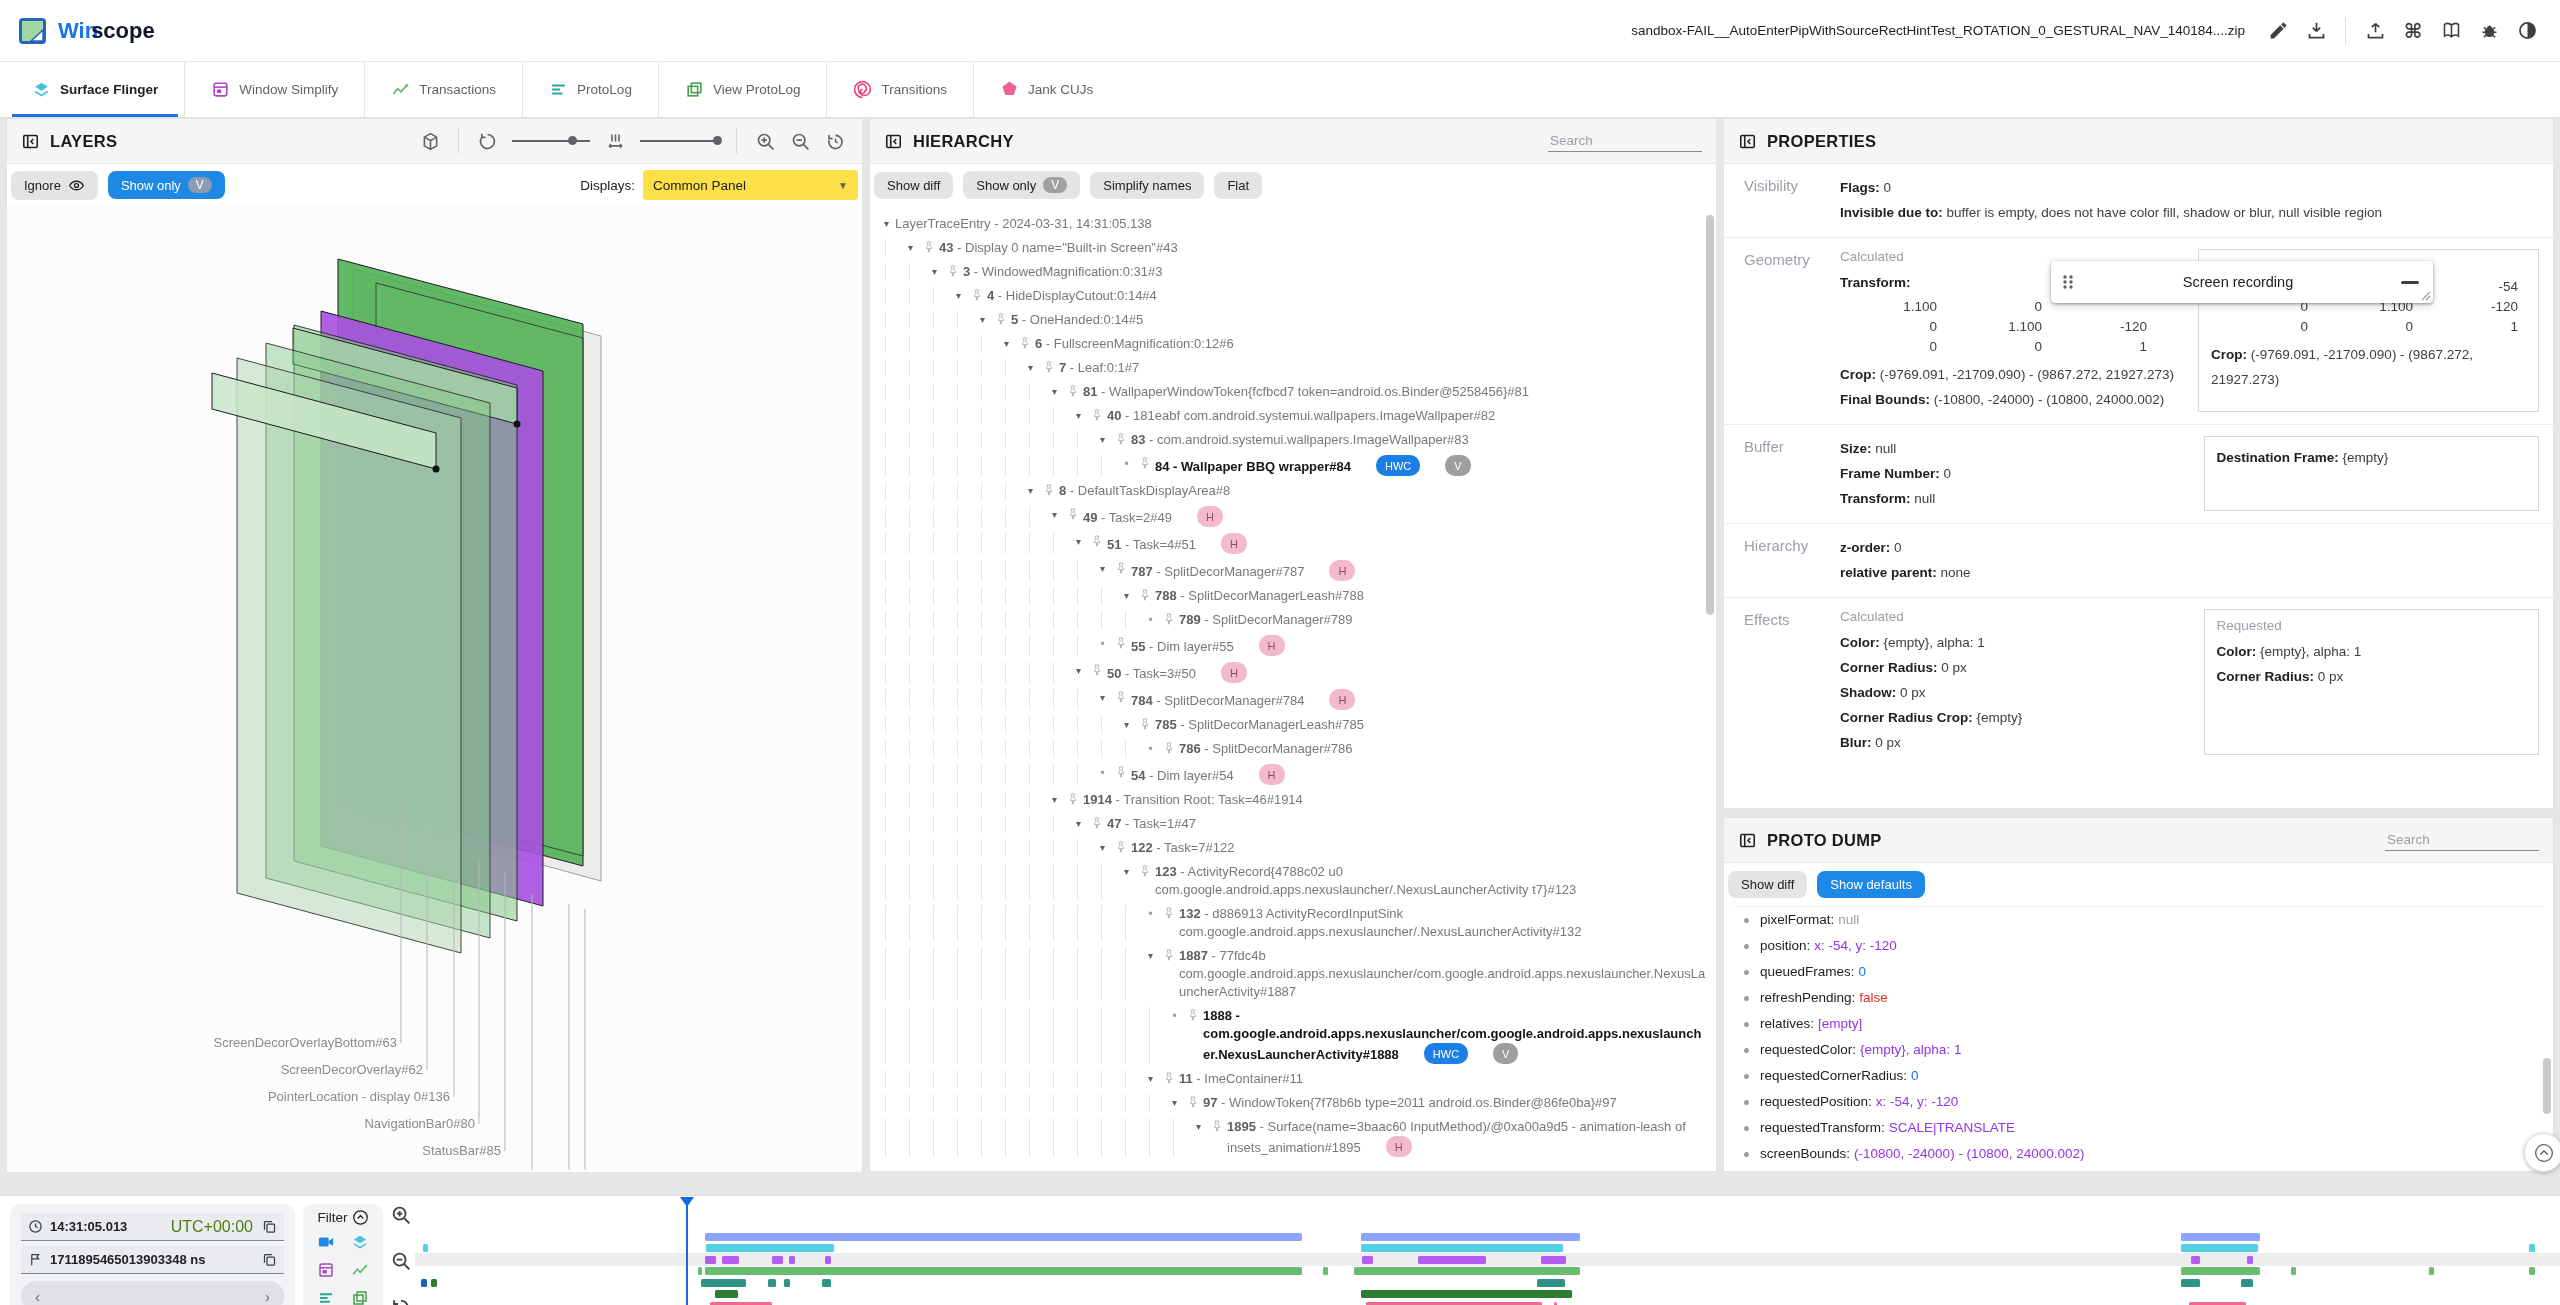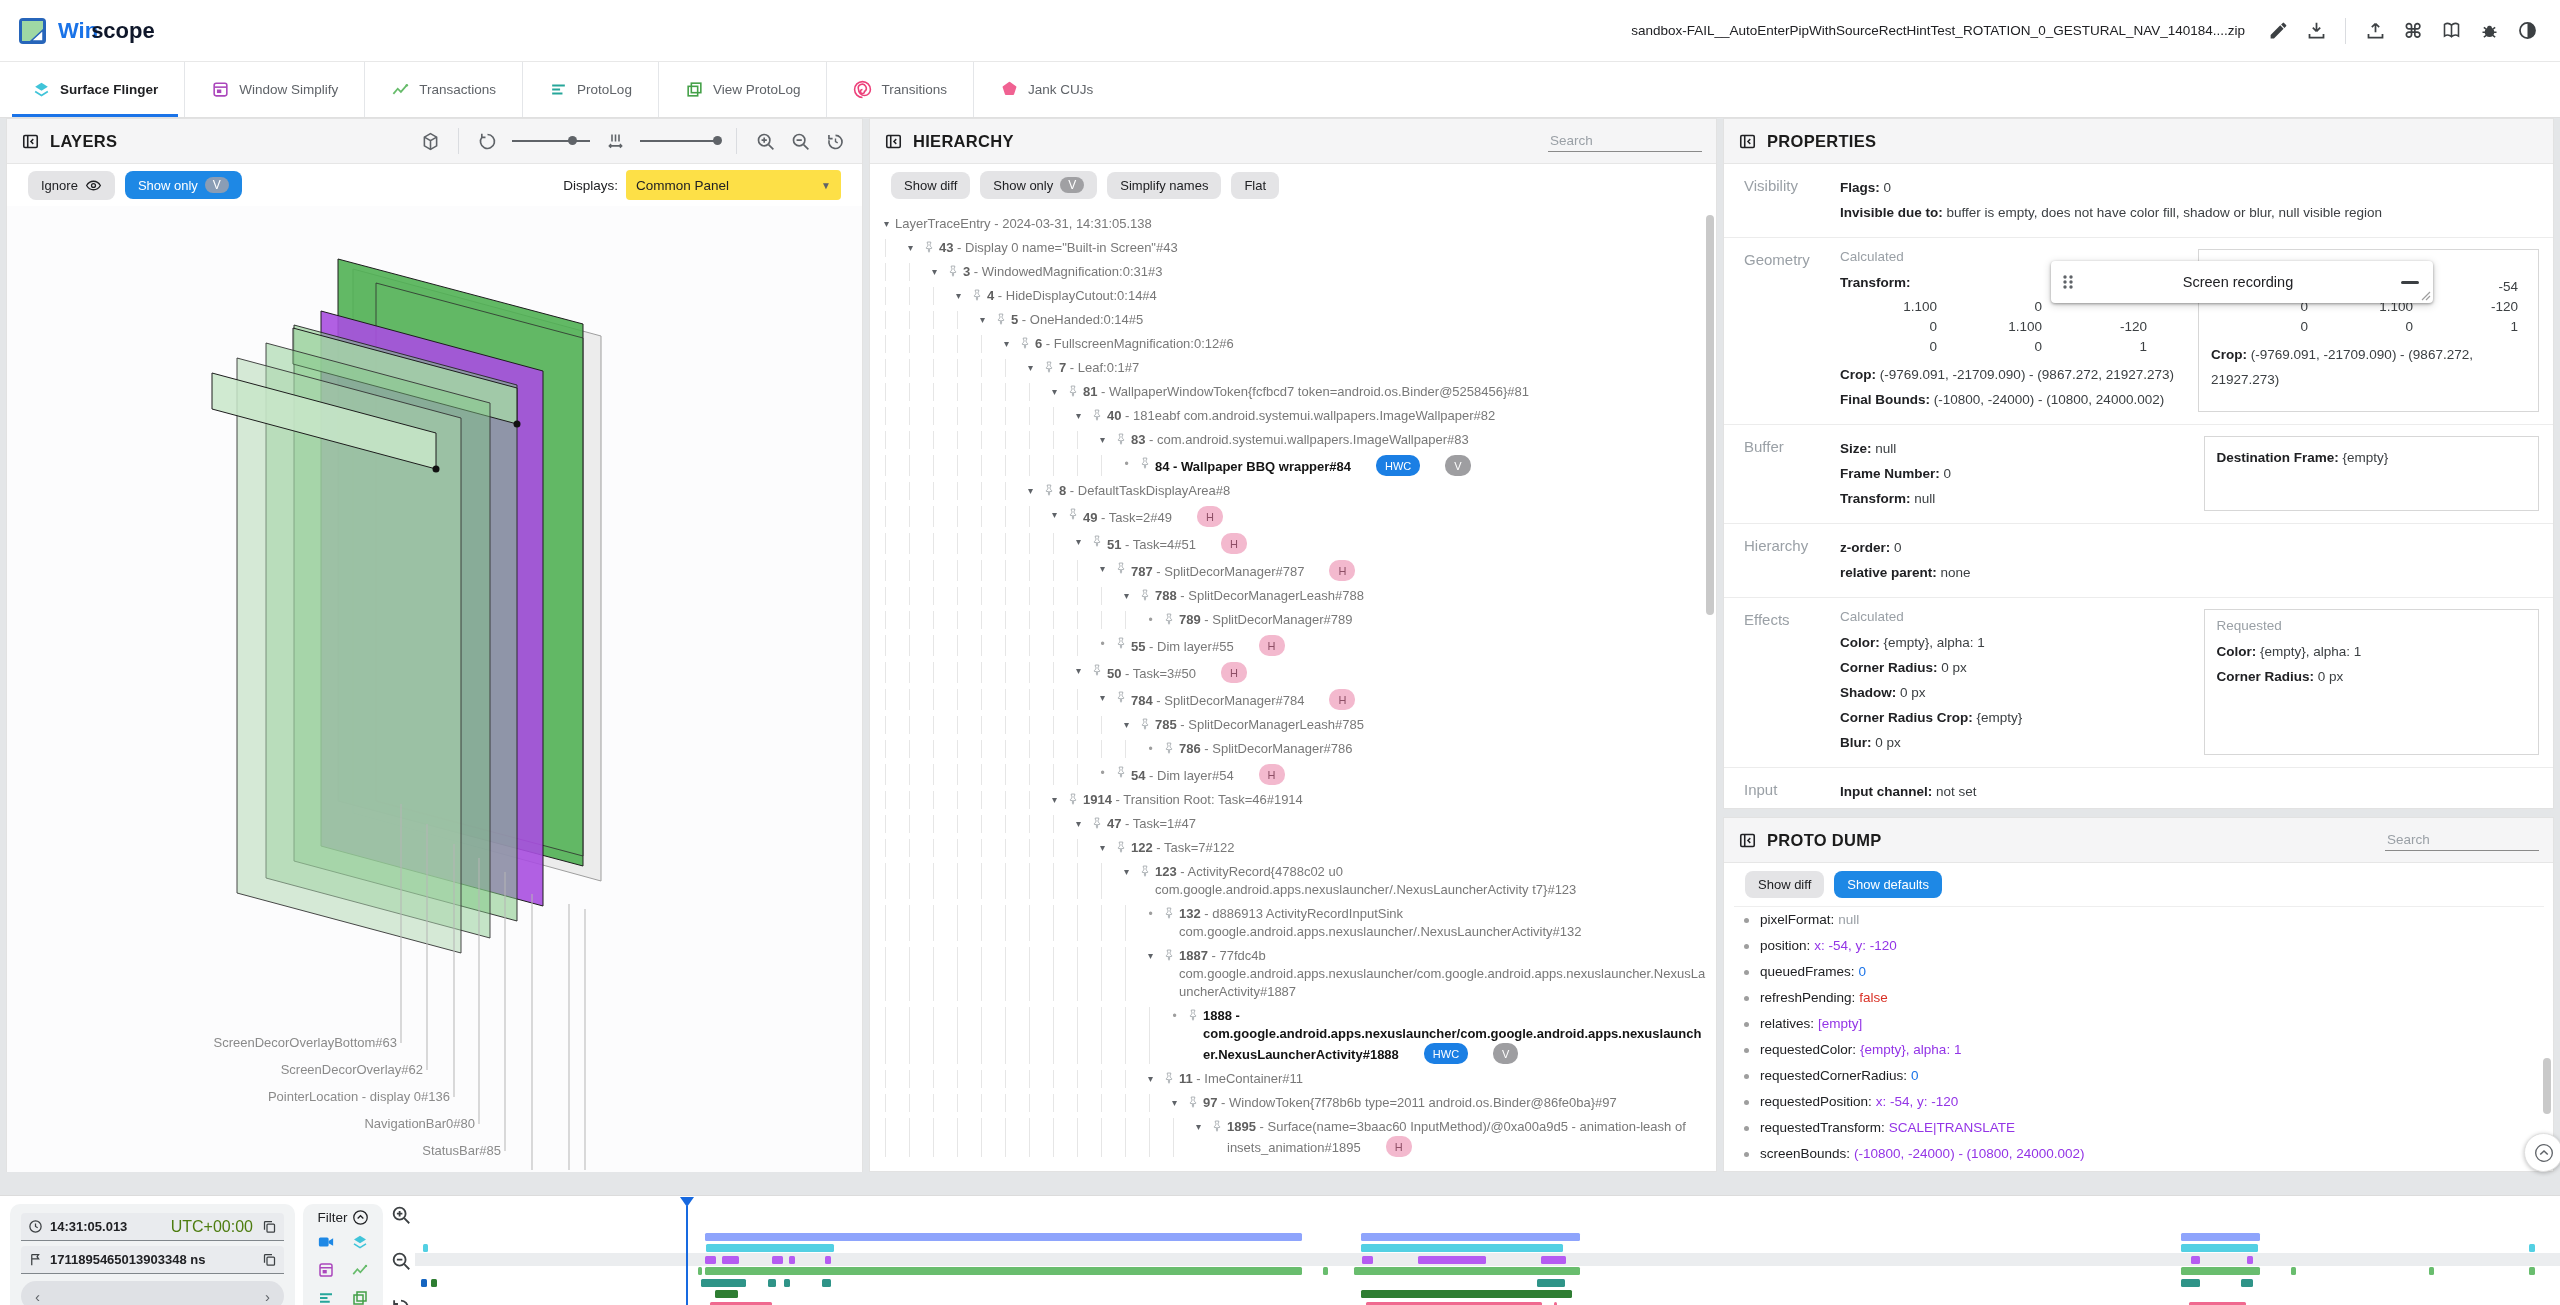--- a/index.html
+++ b/index.html
@@ -33,21 +33,21 @@
   .card{position:absolute;background:#fff;border:1px solid #e2e2e2;box-sizing:border-box}
   #layers-card{left:6px;top:118px;width:857px;height:1054px}
   #hierarchy-card{left:869px;top:118px;width:848px;height:1054px}
   #props-card{left:1723px;top:118px;width:831px;height:691px}
   #proto-card{left:1723px;top:817px;width:831px;height:355px}
 
   .phead{height:44px;background:#f5f5f6;border-bottom:1px solid #e6e6e6;display:flex;align-items:center;
     gap:10px;padding:0 14px}
   .ptitle{font-size:16.5px;font-weight:700;letter-spacing:.3px;color:#1b1b1b;white-space:nowrap}
   .i20 svg{width:19px;height:19px}
-  .chiprow{height:42px;display:flex;align-items:center;gap:10px;padding:0 21px;background:#fff}
+  .chiprow{height:42px;display:flex;align-items:center;gap:10px;padding:0 4px;background:#fff}
   .chip{display:inline-flex;align-items:center;gap:7px;background:#e4e4e6;color:#202124;border-radius:8px;
     padding:6px 13px;font-size:13px;cursor:pointer;white-space:nowrap}
   .chip.blue{background:#1e88e5;color:#fff}
   .chip .vbadge{background:#a0a0a3;color:#fff;border-radius:9px;padding:1px 8px;font-size:12px}
   .chip.blue .vbadge{background:#8a9db5}
   .searchline{border:none;outline:none;border-bottom:1px solid #8a8a8a;background:transparent;
     width:150px;font-size:13.5px;padding:3px 2px;color:#202124;font-family:inherit}
   .searchline::placeholder{color:#9aa0a6}
 
   
@@ -847,28 +847,20 @@
       <div class="req-box">
         <div class="subhdr">Requested</div>
         <div>
             <div class="kvrow"><span class="kvk">Color:</span> <span class="kvv">{empty}, alpha: 1</span></div>
             <div class="kvrow"><span class="kvk">Corner Radius:</span> <span class="kvv">0 px</span></div>
           </div>
       </div>
     </div>
   </div>
 
-  <div class="section" style="border-bottom:none">
-    <div class="sec-label">Input</div>
-    <div class="sec-body">
-      <div class="half">
-          <div class="kvrow"><span class="kvk">Input channel:</span> <span class="kvv">not set</span></div>
-        </div>
-    </div>
-  </div>
 </div>
 
 <div id="screcord">
   <svg width="14" height="18" viewBox="0 0 14 18">
     <circle cx="4" cy="4" r="1.7" fill="#5f6368"></circle>
       <circle cx="10" cy="4" r="1.7" fill="#5f6368"></circle>
     <circle cx="4" cy="9" r="1.7" fill="#5f6368"></circle>
       <circle cx="10" cy="9" r="1.7" fill="#5f6368"></circle>
     <circle cx="4" cy="14" r="1.7" fill="#5f6368"></circle>
       <circle cx="10" cy="14" r="1.7" fill="#5f6368"></circle>

